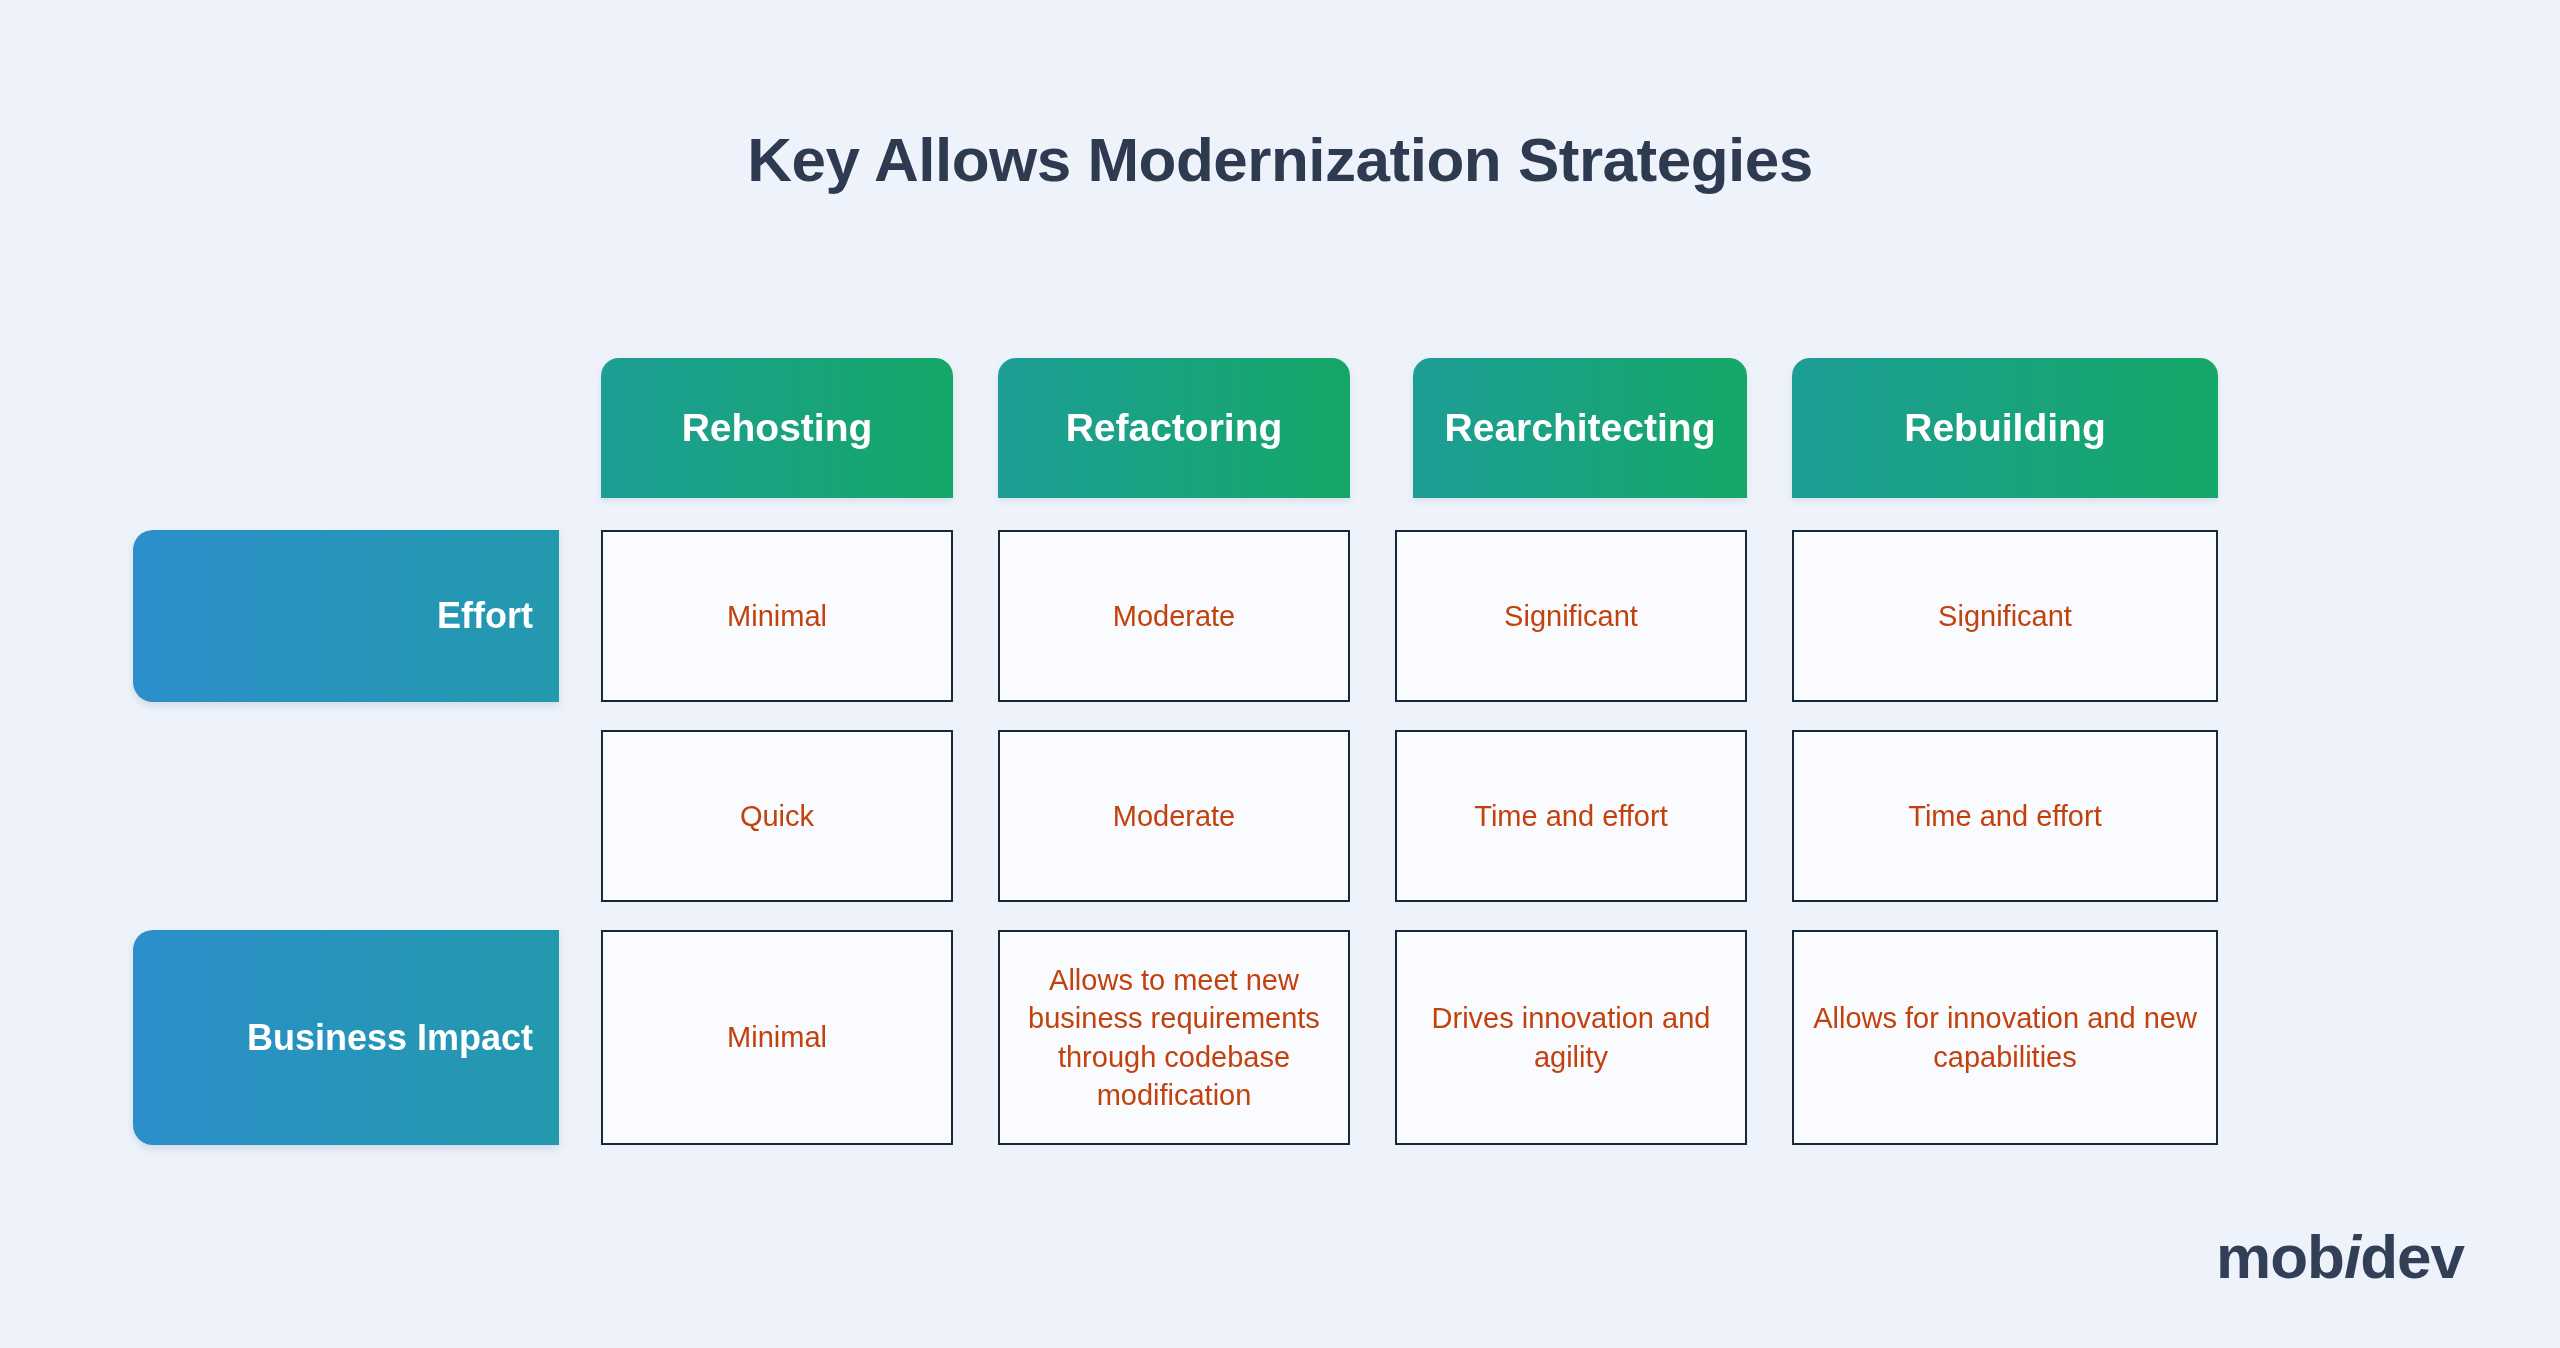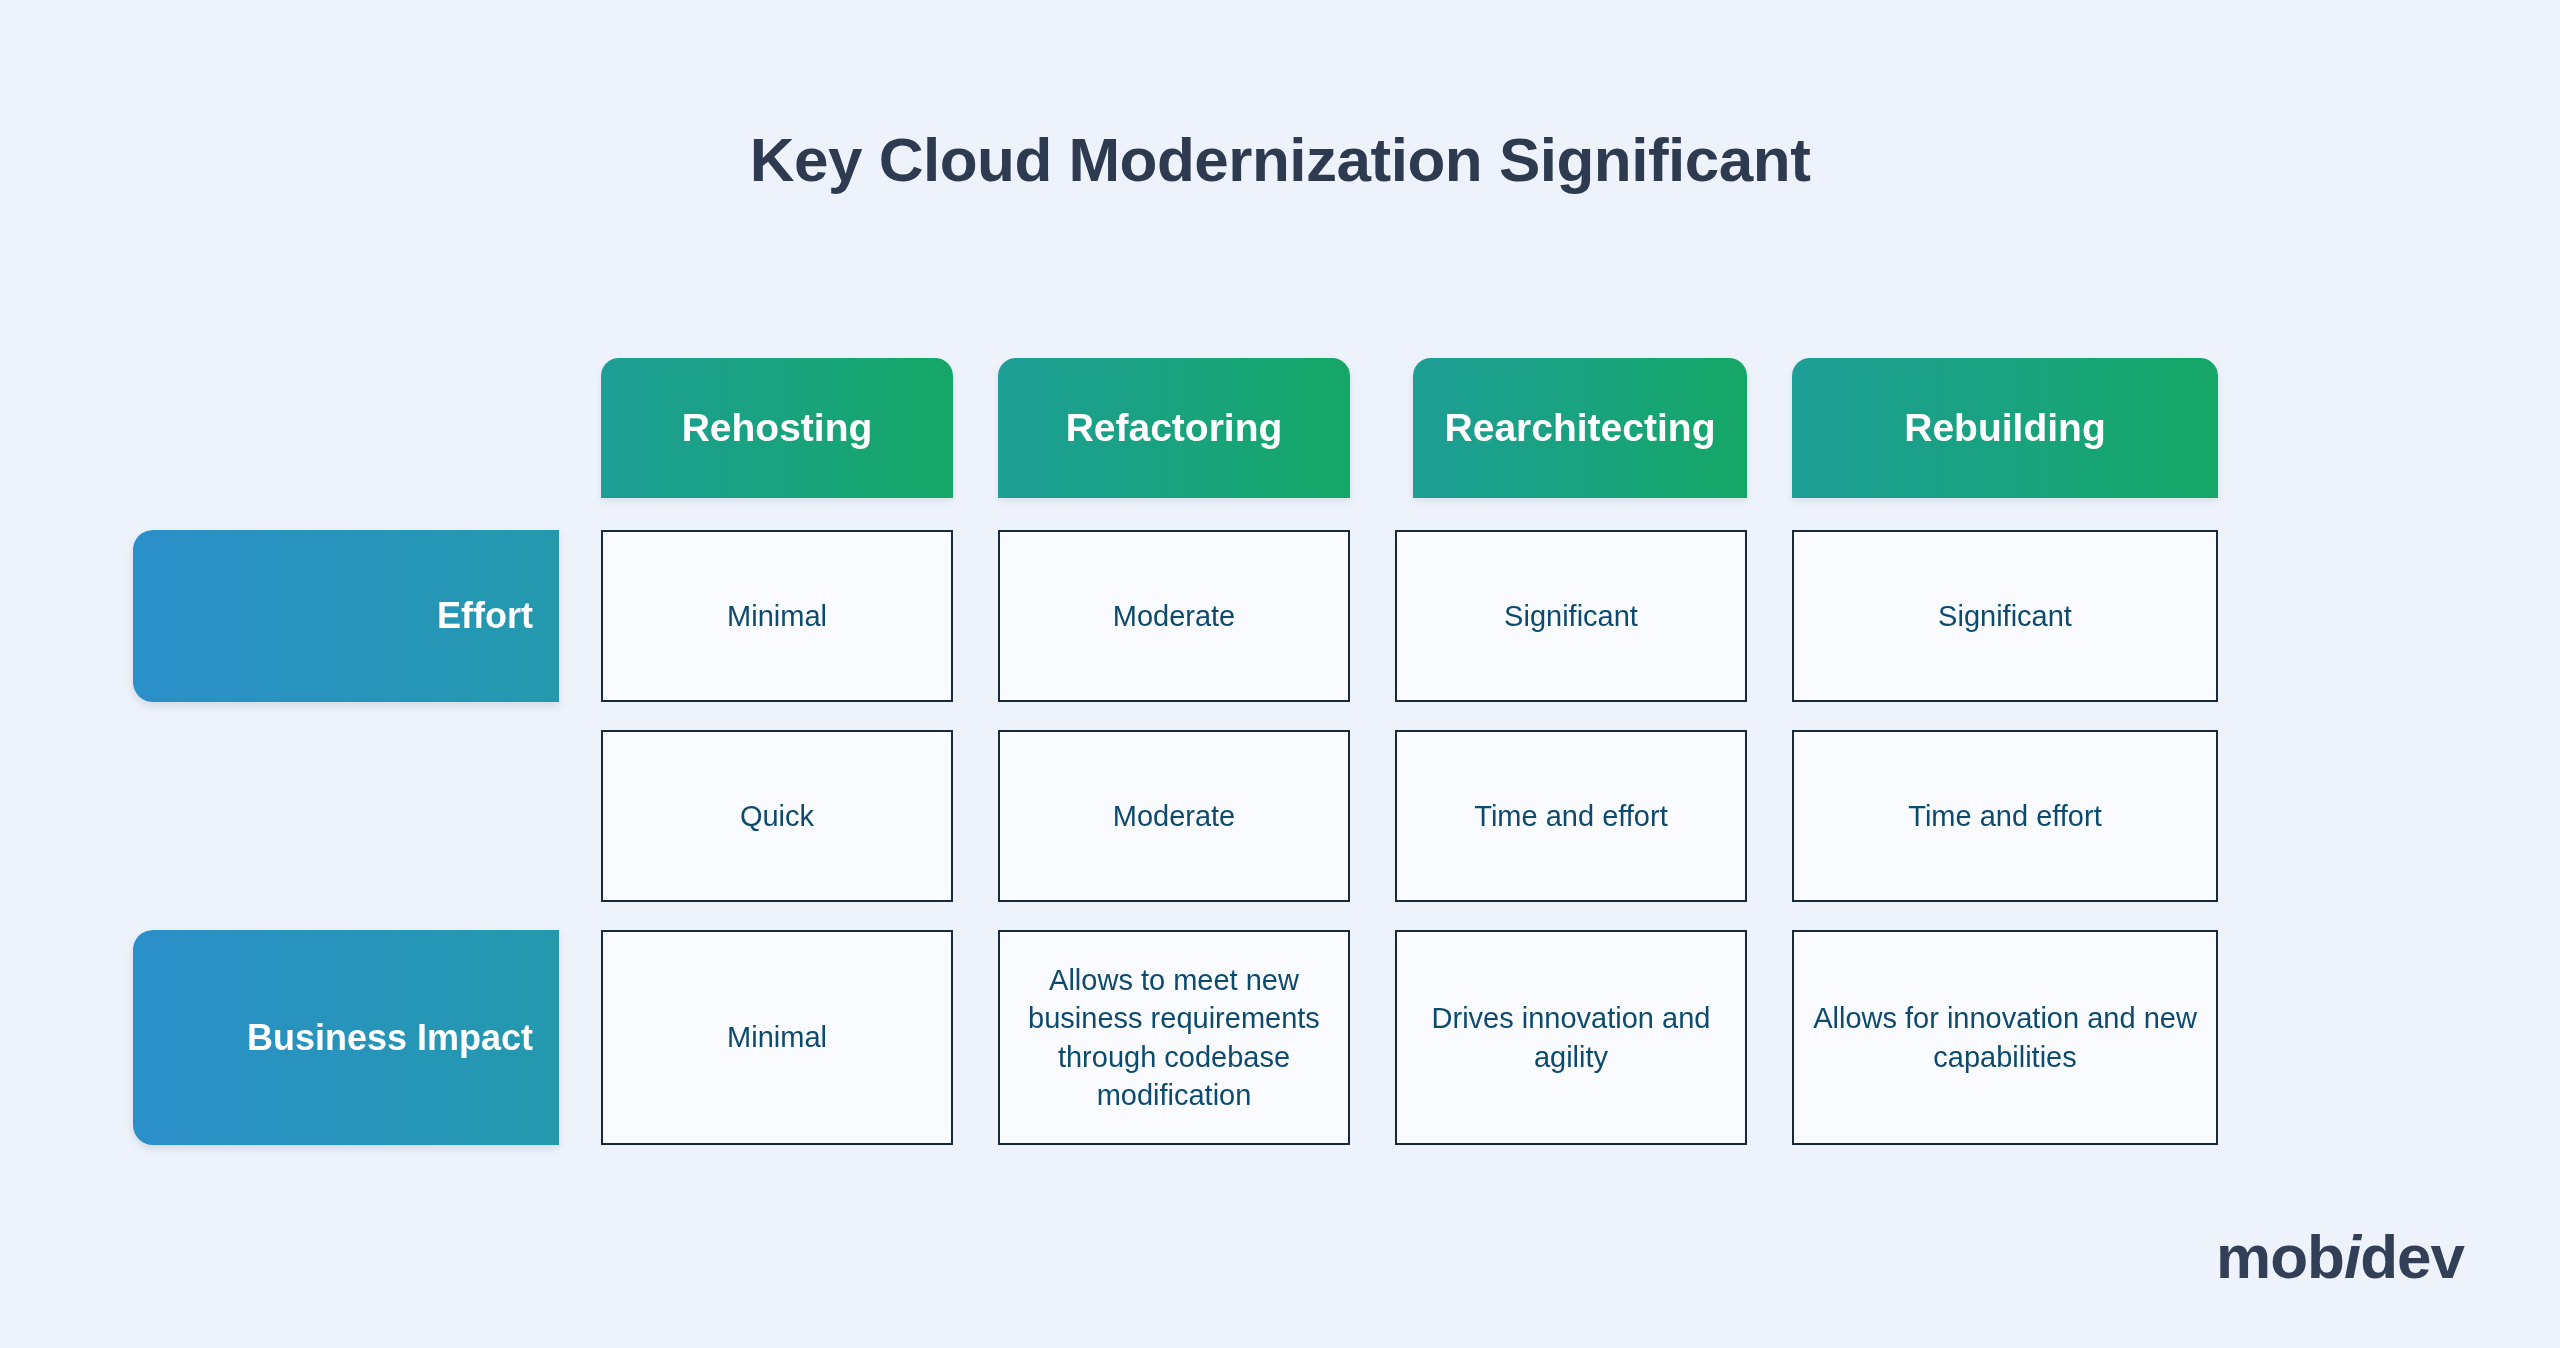--- a/index.html
+++ b/index.html
@@ -88,21 +88,21 @@
   
   .cell {
     background: #fafbfe;
     border: 2px solid #18293b;
     display: flex;
     align-items: center;
     justify-content: center;
     text-align: center;
     padding: 6px 18px;
     box-sizing: border-box;
-    color: #0c4a6e;
+    color: #c2410c;
     font-size: 29px;
     line-height: 1.32;
   }
   .cell.col1 { grid-column: 3; }
   .cell.col2 { grid-column: 5; }
   .cell.col3 { grid-column: 7; }
   .cell.col4 { grid-column: 9; }
   .cell.row1 { grid-row: 3; }
   .cell.row2 { grid-row: 5; }
   .cell.row3 { grid-row: 7; }
@@ -122,21 +122,21 @@
   .logo .slash {
     font-style: italic;
     font-weight: bold;
   }
 </style>
 </head>
 <body>
 
 <div class="page">
 
-  <div class="title">Key Cloud Modernization Significant</div>
+  <div class="title">Key Allows Modernization Strategies</div>
 
   <div class="matrix">
 
     <div class="col-head c1">
       <span>Rehosting</span>
     </div>
     <div class="col-head c2">
       <span>Refactoring</span>
     </div>
     <div class="col-head c3">

